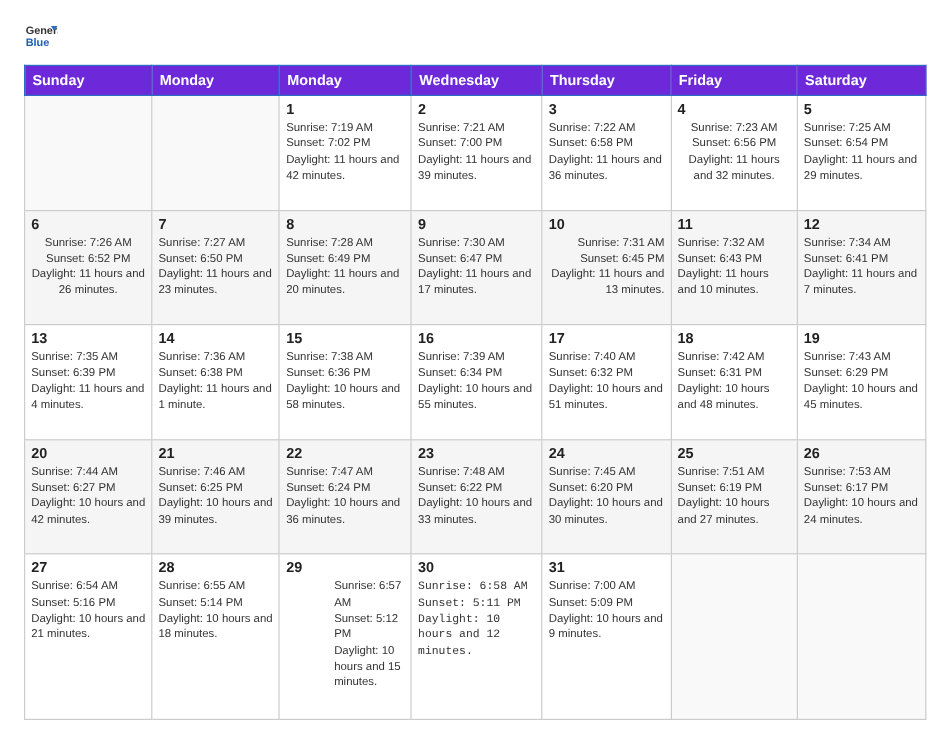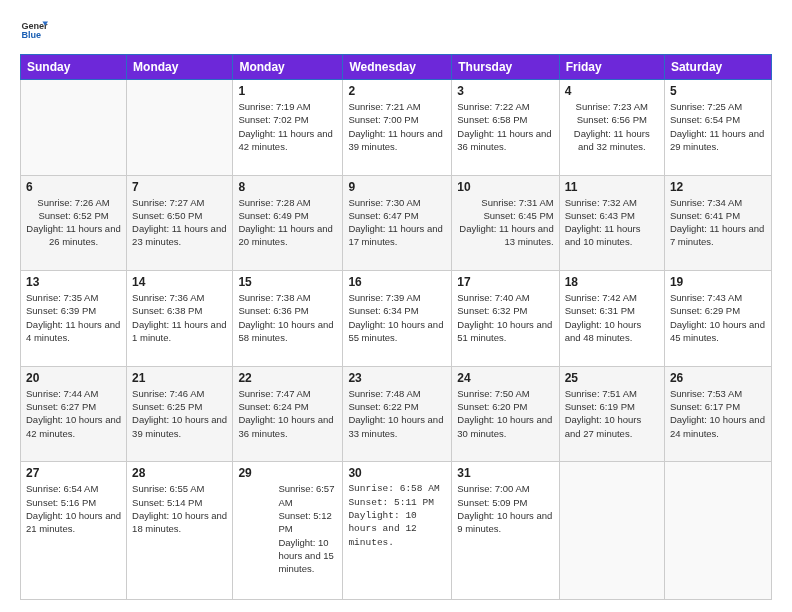--- a/index.html
+++ b/index.html
@@ -265,21 +265,21 @@
 Daylight: 10 hours and 36 minutes.</div>
           </td>
           <td>
             <span class="day-num">23</span>
             <div class="day-info" style="white-space: pre-line;">Sunrise: 7:48 AM
 Sunset: 6:22 PM
 Daylight: 10 hours and 33 minutes.</div>
           </td>
           <td>
             <span class="day-num">24</span>
-            <div class="day-info" style="white-space: pre-line;">Sunrise: 7:50 AM
+            <div class="day-info" style="white-space: pre-line;">Sunrise: 7:45 AM
 Sunset: 6:20 PM
 Daylight: 10 hours and 30 minutes.</div>
           </td>
           <td>
             <span class="day-num">25</span>
             <div class="day-info" style="white-space: pre-line;">Sunrise: 7:51 AM
 Sunset: 6:19 PM
 Daylight: 10 hours and 27 minutes.</div>
           </td>
           <td>

